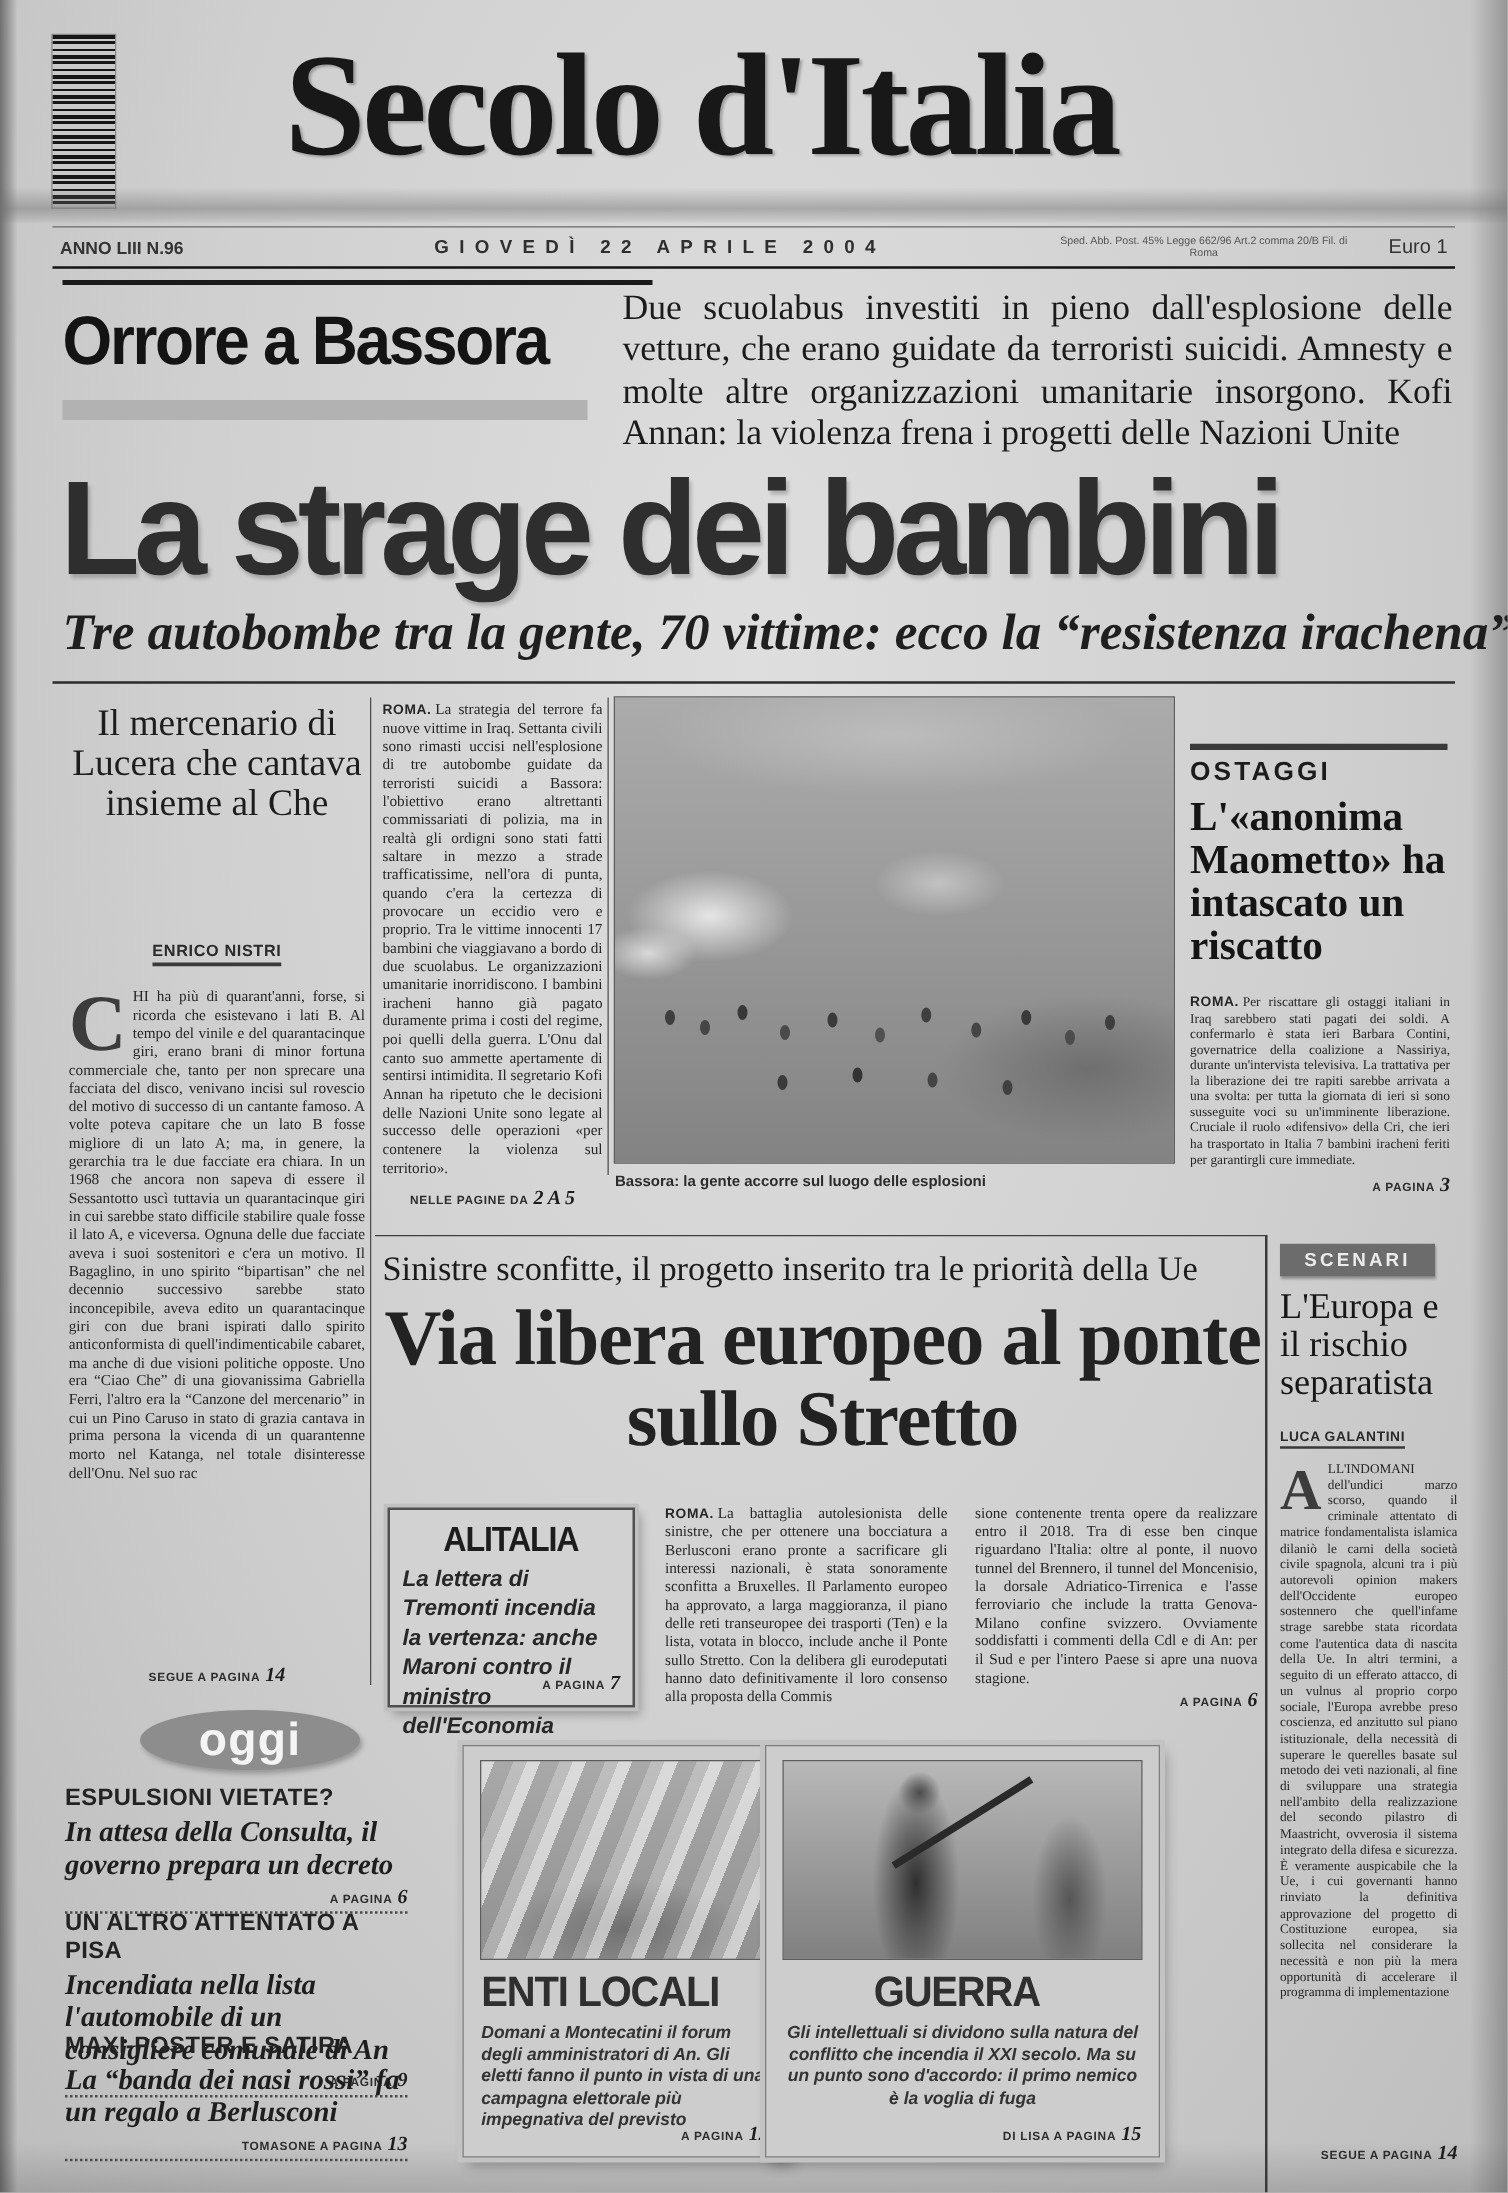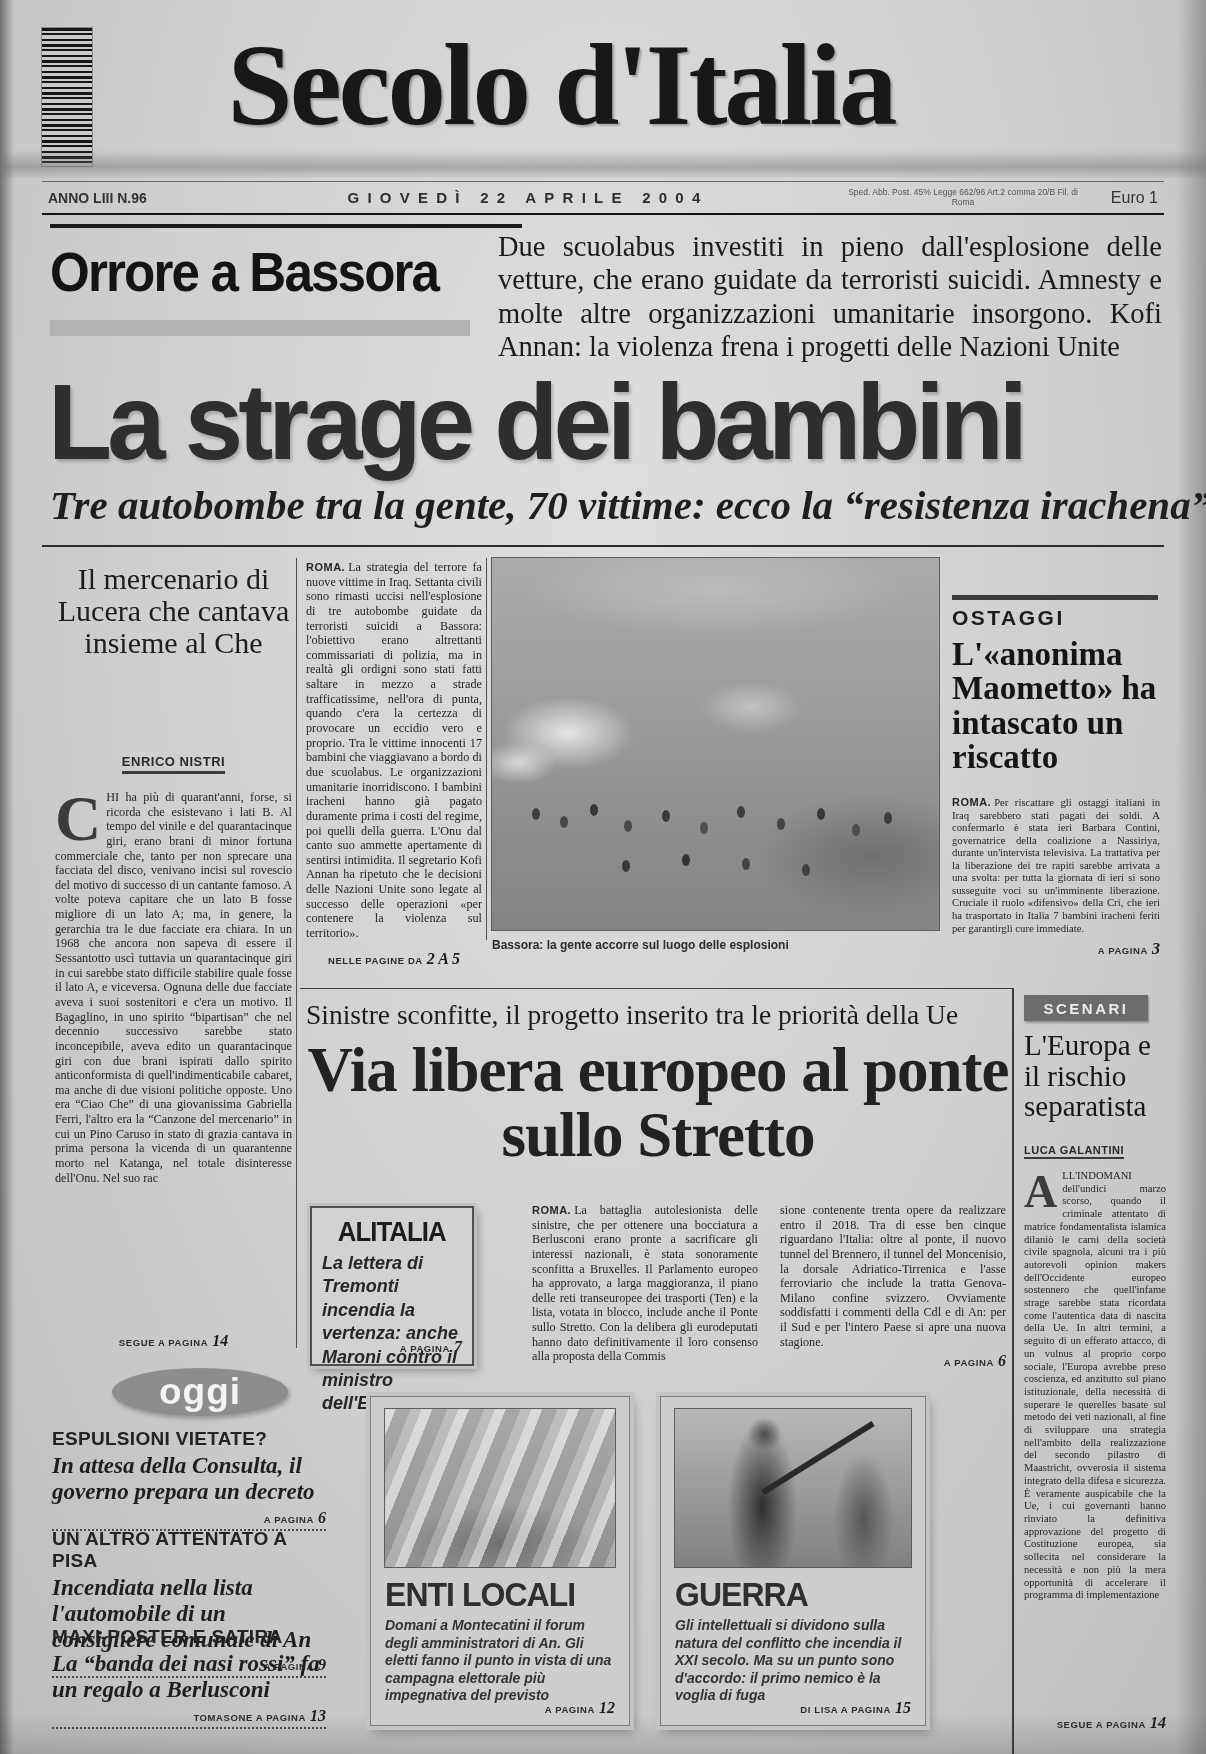--- a/index.html
+++ b/index.html
@@ -77,21 +77,21 @@
     font-size:21px;letter-spacing:2.5px;color:#1c1c1c;}
   .o-head{left:952px;top:637px;width:208px;font-size:33px;font-weight:bold;line-height:1.04;color:#151515;}
   .o-body{left:952px;top:796px;width:208px;height:140px;font-size:10.7px;line-height:1.17;}
   .o-ref{left:952px;top:940px;width:208px;text-align:right;}
   
   .h-rule2{left:300px;top:988px;width:712px;height:1px;background:#3f3f3f;}
   .vrule-scenari{left:1012px;top:988px;width:2px;height:766px;background:#3a3a3a;}
   .p-kicker{left:306px;top:999px;width:704px;font-size:27.5px;color:#1c1c1c;white-space:nowrap;}
   .p-head{left:304px;top:1038px;width:708px;text-align:center;font-size:63px;font-weight:bold;line-height:1.03;
     color:#222;letter-spacing:-1px;}
-  .alitalia-box{left:310px;top:1206px;width:164px;height:160px;background:#d2d2d2;border:2px solid #4f4f4f;
+  .alitalia-box{left:310px;top:1206px;width:198px;height:160px;background:#d2d2d2;border:2px solid #4f4f4f;
     box-shadow:0 0 0 3px #c0c0c0, 4px 5px 8px rgba(0,0,0,.3);box-sizing:border-box;text-align:center;padding-top:8px;}
   .a-title{font-family:"Liberation Sans",sans-serif;font-weight:bold;font-size:28px;letter-spacing:-1px;color:#1d1d1d;
     display:inline-block;transform:scaleX(.92);}
   .a-text{font-family:"Liberation Sans",sans-serif;font-weight:bold;font-style:italic;font-size:18px;line-height:1.3;
     color:#272727;margin:4px 10px 0 10px;text-align:left;}
   .a-ref{position:absolute;right:10px;bottom:8px;}
   .p-col1{left:532px;top:1203px;width:226px;height:170px;}
   .p-col2{left:780px;top:1203px;width:226px;height:170px;}
   .p-ref{left:780px;top:1352px;width:226px;text-align:right;}
   
@@ -263,21 +263,21 @@
 
   <div class="promo-box" style="left:370px;width:260px;">
     <div class="promo-photo photo-enti"></div>
     <span class="promo-title">ENTI LOCALI</span>
     <div class="promo-text">Domani a Montecatini il forum degli amministratori di An. Gli eletti fanno il punto in vista di una campagna elettorale più impegnativa del previsto</div>
     <div class="promo-ref">
       <span class="ref-label">A PAGINA</span><span class="ref-num">12</span>
     </div>
   </div>
 
-  <div class="promo-box" style="left:660px;width:266px;">
+  <div class="promo-box" style="left:612px;width:316px;text-align:center;">
     <div class="promo-photo photo-guerra">
       <div class="rifle"></div>
     </div>
     <span class="promo-title">GUERRA</span>
     <div class="promo-text">Gli intellettuali si dividono sulla natura del conflitto che incendia il XXI secolo. Ma su un punto sono d'accordo: il primo nemico è la voglia di fuga</div>
     <div class="promo-ref">
       <span class="ref-label">DI LISA A PAGINA</span><span class="ref-num">15</span>
     </div>
   </div>
 

